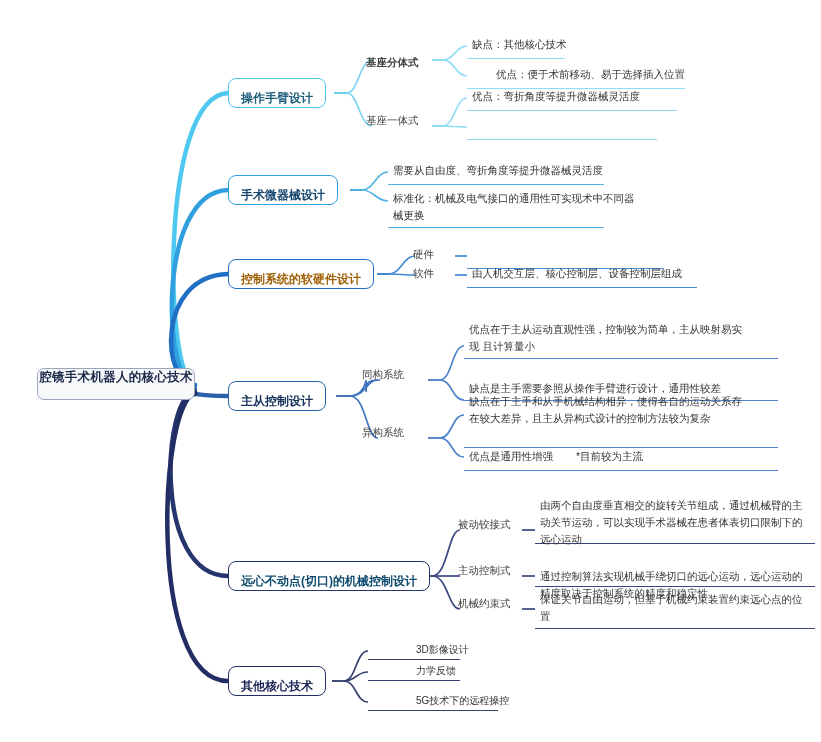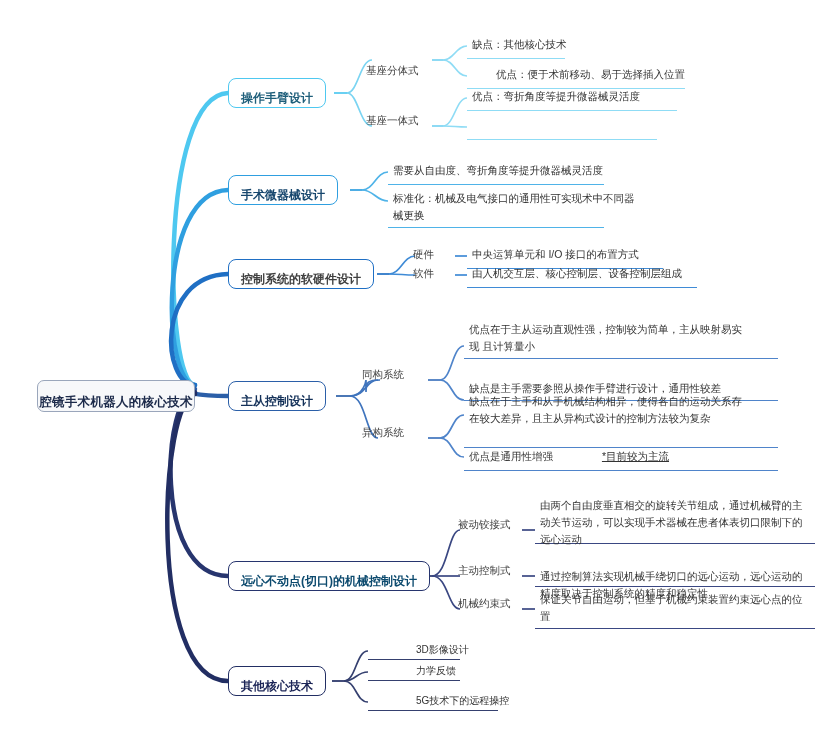--- a/index.html
+++ b/index.html
@@ -22,29 +22,29 @@
     left: 0;
     top: 0;
     width: 821px;
     height: 742px;
     pointer-events: none;
   }
   
   .root-node {
     position: absolute;
     left: 37px;
-    top: 380px;
+    top: 368px;
     width: 158px;
     height: 32px;
     box-sizing: border-box;
     border: 1px solid #9aa6bb;
     border-radius: 7px;
     background: #f7f8fa;
     display: flex;
-    align-items: flex-end;
+    align-items: flex-start;
     justify-content: center;
     font-size: 12.5px;
     font-weight: bold;
     color: #1c2a4a;
     letter-spacing: 0.3px;
     z-index: 5;
   }
   
   .l1-node {
     position: absolute;
@@ -159,21 +159,21 @@
   </svg>
 
   <div class="root-node">
     <span>腔镜手术机器人的核心技术</span>
   </div>
 
   <div class="l1-node" style="left:228px; top:78px; border-color:#4ec8f0; color:#1e5e7a;">
     <span>操作手臂设计</span>
   </div>
 
-  <div class="l2-label" style="left:366px; top:64px;">
+  <div class="l2-label" style="left:366px; top:56px;font-weight:bold;">
     <span>基座分体式</span>
   </div>
   <div class="l2-label" style="left:366px; top:114px;">
     <span>基座一体式</span>
   </div>
 
   <div class="leaf" style="left:472px; top:36px; width:240px;">
     <span>缺点：其他核心技术</span>
   </div>
   <div class="leaf-underline" style="left:467px; top:58px; width:98px; border-color:#8fdcf5;"></div>
@@ -197,34 +197,31 @@
   <div class="leaf" style="left:393px; top:162px; width:300px;">
     <span>需要从自由度、弯折角度等提升微器械灵活度</span>
   </div>
   <div class="leaf-underline" style="left:388px; top:184px; width:216px; border-color:#4fb3e8;"></div>
 
   <div class="leaf" style="left:393px; top:190px; width:246px;">
     <span>标准化：机械及电气接口的通用性可实现术中不同器械更换</span>
   </div>
   <div class="leaf-underline" style="left:388px; top:227px; width:216px; border-color:#4fb3e8;"></div>
 
-  <div class="l1-node" style="left:228px; top:259px; border-color:#1f6fc4; color:#404040;">
+  <div class="l1-node" style="left:228px; top:259px; border-color:#1f6fc4; color:#a16207;">
     <span>控制系统的软硬件设计</span>
   </div>
 
   <div class="l2-label" style="left:413px; top:248px;">
     <span>硬件</span>
   </div>
   <div class="l2-label" style="left:413px; top:267px;">
     <span>软件</span>
   </div>
 
-  <div class="leaf" style="left:472px; top:246px; width:300px;">
-    <span>中央运算单元和 I/O 接口的布置方式</span>
-  </div>
   <div class="leaf-underline" style="left:467px; top:268px; width:196px; border-color:#3f8bd6;"></div>
 
   <div class="leaf" style="left:472px; top:265px; width:300px;">
     <span>由人机交互层、核心控制层、设备控制层组成</span>
   </div>
   <div class="leaf-underline" style="left:467px; top:287px; width:230px; border-color:#3f8bd6;"></div>
 
   <div class="l1-node" style="left:228px; top:381px; border-color:#2b5fa8; color:#143159;">
     <span>主从控制设计</span>
   </div>
@@ -246,21 +243,21 @@
   </div>
   <div class="leaf-underline" style="left:464px; top:400px; width:314px; border-color:#4f84ca;"></div>
 
   <div class="leaf" style="left:469px; top:393px; width:276px;">
     <span>缺点在于主手和从手机械结构相异，使得各自的运动关系存在较大差异，且主从异构式设计的控制方法较为复杂</span>
   </div>
   <div class="leaf-underline" style="left:464px; top:447px; width:314px; border-color:#4f84ca;"></div>
 
   <div class="leaf" style="left:469px; top:448px; width:320px;">
     <span>优点是通用性增强</span>
-    <span class="note" style="margin-left:46px;text-decoration:underline;">*目前较为主流</span>
+    <span class="note" style="margin-left:20px;">*目前较为主流</span>
   </div>
   <div class="leaf-underline" style="left:464px; top:470px; width:314px; border-color:#4f84ca;"></div>
 
   <div class="l1-node" style="left:228px; top:561px; border-color:#27356e; color:#0c4a6e;">
     <span>远心不动点(切口)的机械控制设计</span>
   </div>
 
   <div class="l2-label" style="left:458px; top:518px;">
     <span>被动铰接式</span>
   </div>

